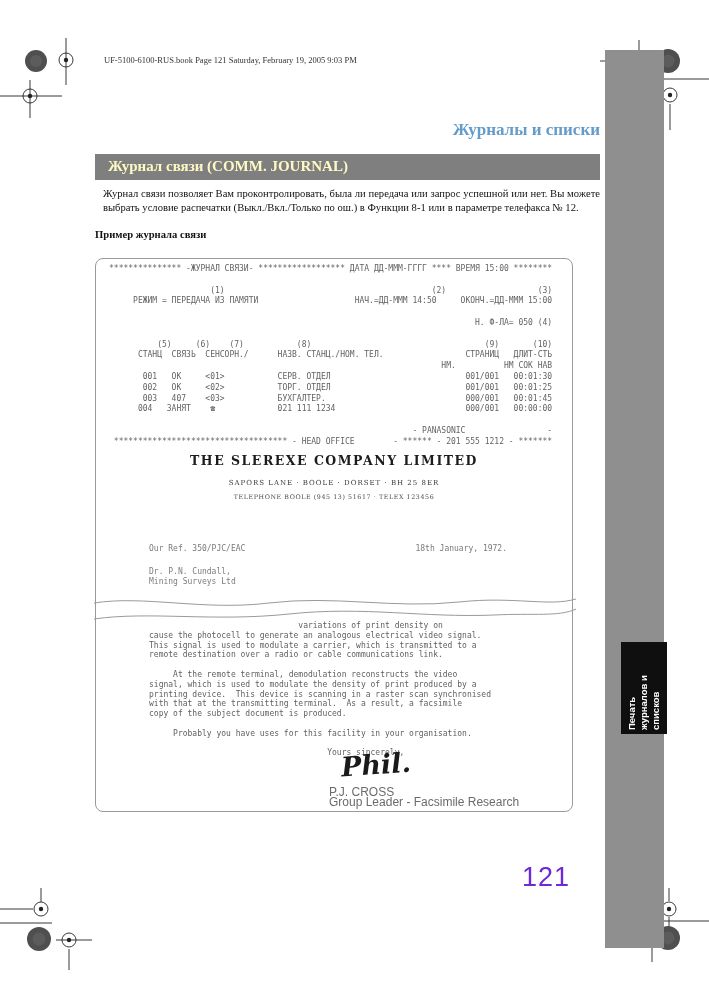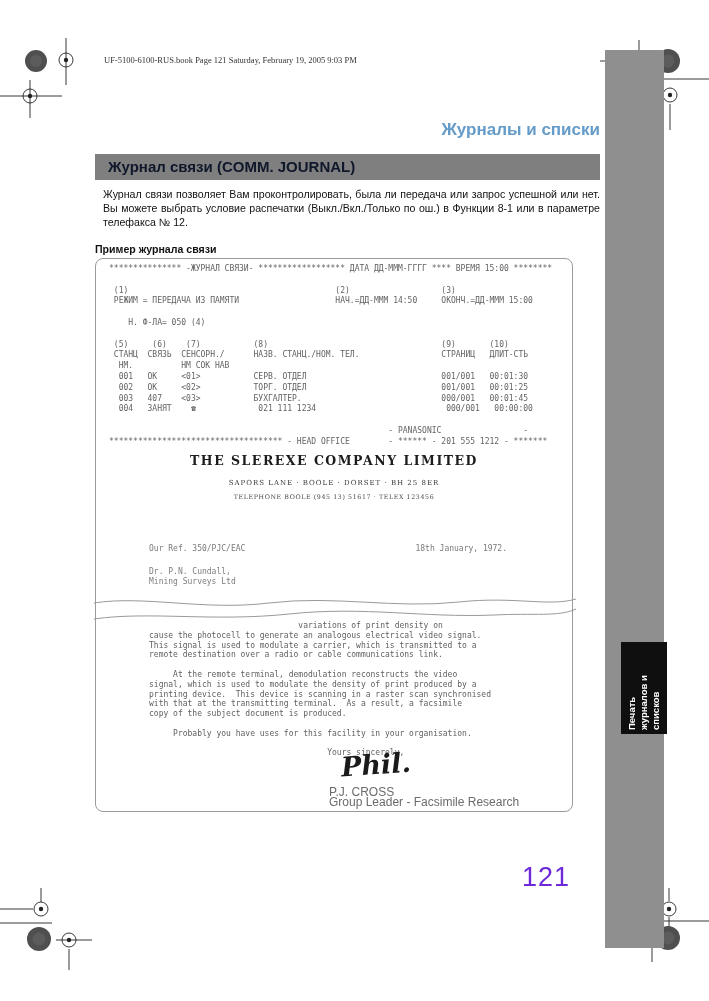--- a/index.html
+++ b/index.html
@@ -21,42 +21,42 @@
     position:absolute;left:621px;top:642px;width:46px;height:92px;
     background:#0f0f0f;
   }
   .side-tab-text{
     position:absolute;left:-23px;top:23px;width:92px;height:46px;
     transform:rotate(-90deg);
     color:#ffffff;font-weight:bold;font-size:9.5px;line-height:12px;
     white-space:pre-line;display:flex;flex-direction:column;justify-content:center;
     padding-left:4px;box-sizing:border-box;
   }
-  .content{position:absolute;left:95px;top:120px;width:505px;}
+  .content{position:absolute;left:95px;top:120px;width:505px;font-family:Liberation Serif, serif;}
   .main-heading{
     text-align:right;color:#649bc9;font-weight:bold;font-size:17px;
     margin:0 0 14px 0;
   }
   .title-bar{
-    background:#7f7f7f;color:#0f172a;font-weight:bold;font-size:15px;
+    background:#7f7f7f;color:#fef9c3;font-weight:bold;font-size:15px;
     padding:4px 8px 5px 13px;margin-bottom:7px;
   }
   .intro{
     font-size:10.6px;line-height:14px;color:#111;text-align:justify;
     margin:0 0 14px 8px;
   }
   .example-label{font-size:10.6px;font-weight:bold;color:#111;margin:0 0 8px 0;}
   .sample-box{
     position:absolute;left:95px;top:258px;width:478px;height:554px;
     border:1px solid #9a9a9a;border-radius:8px;background:#fff;box-sizing:border-box;
   }
   .journal-pre{
     position:absolute;left:13px;top:5px;margin:0;
     font-family:"DejaVu Sans Mono",monospace;font-size:8px;line-height:10.8px;
-    color:#636363;white-space:pre;
+    color:#636363;white-space:pre;text-align:right;
   }
   .letterhead{
     position:absolute;left:0;top:194px;width:100%;text-align:center;
     font-family:"DejaVu Serif",serif;font-weight:bold;font-size:12.5px;
     letter-spacing:1.5px;color:#1c1c1c;
   }
   .letter-sub1{
     position:absolute;left:0;top:220px;width:100%;text-align:center;
     font-family:"DejaVu Serif",serif;font-size:7px;letter-spacing:1px;color:#3a3a3a;
   }

